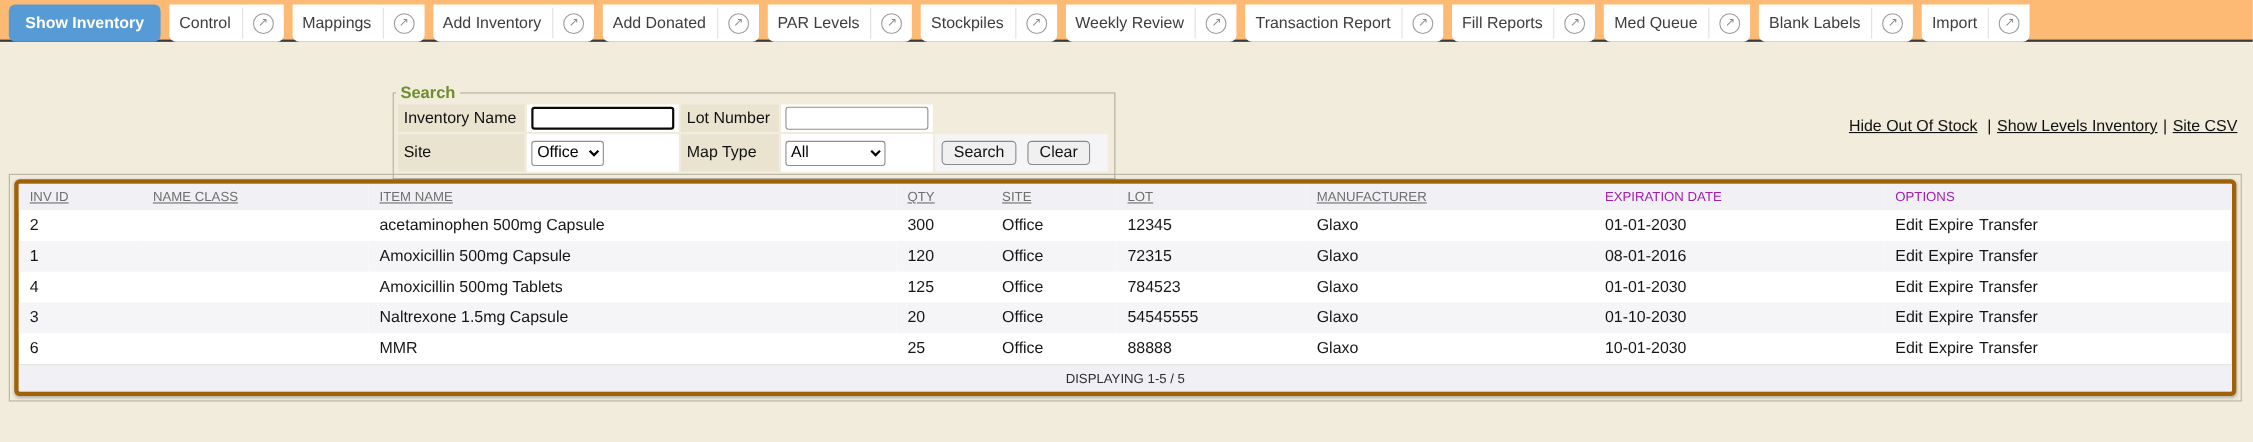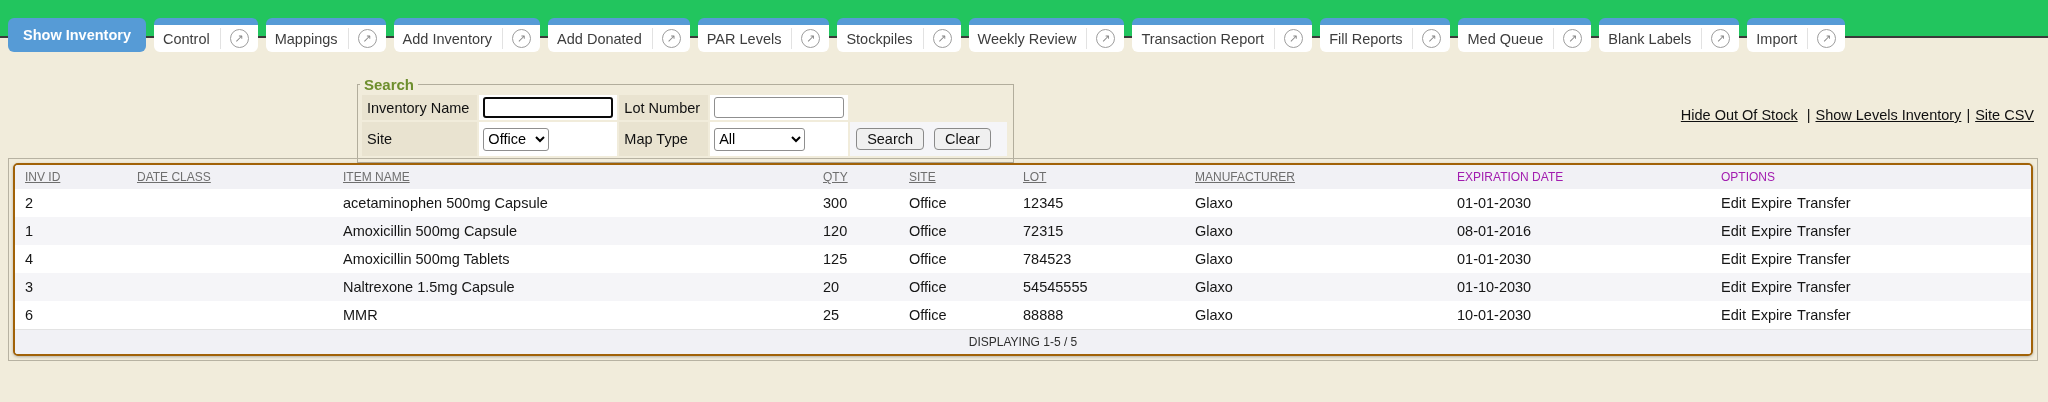--- a/index.html
+++ b/index.html
@@ -9,33 +9,33 @@
     background:#f1ecdb;
     font-family:"Liberation Sans", sans-serif;
     position:relative;
     overflow:hidden;
   }
 
   
   .navbar {
     position:absolute; top:0; left:0; right:0;
     height:38px;
-    background:#22c55e;
+    background:#fdba74;
     border-bottom:2px solid #3a3a3a;
     display:flex; align-items:flex-start;
-    padding:18px 0 0 8px;
+    padding:4px 0 0 8px;
     gap:8px;
   }
   .tab { height:34px; cursor:pointer; flex:0 0 auto; }
   .tab.active {
     background:#569bd6; color:#fff; font-weight:bold;
     border-radius:6px; display:flex; align-items:center;
     padding:0 15px; font-size:14.5px;
   }
-  .tab:not(.active){ display:flex; flex-direction:column; }
+  .tab:not(.active){ display:flex; flex-direction:row; }
   .tab-cap { height:7px; background:#569bd6; border-radius:6px 6px 0 0; }
   .tab-body {
     flex:1; background:#fff; border-radius:0 0 6px 6px;
     display:flex; align-items:center; padding:0 9px;
     font-size:14.5px; color:#3d3d3d;
   }
   .tab-sep { width:1px; align-self:stretch; background:#e2e2e2; margin:3px 9px 3px 10px; }
   .tab-ext {
     width:19px; height:19px; border:1.5px solid #9d9d9d; border-radius:50%;
     color:#8a8a8a; font-size:11px; line-height:1;
@@ -82,21 +82,21 @@
     border:1px solid #b7b2a2; padding:4px; margin:0;
   }
   .inv-legend { padding:0 6px 0 2px; }
   .hide-link {
     color:#6d8e2d; font-weight:bold; font-size:13.5px;
     text-decoration:underline; margin-right:7px; cursor:pointer;
     vertical-align:2px;
   }
   .inv-title { color:#6d8e2d; font-weight:bold; font-size:19px; }
   .table-card {
-    border:2px solid #a16207; border-radius:5px; overflow:hidden;
+    border:4px solid #a16207; border-radius:5px; overflow:hidden;
     box-shadow:0 1px 3px rgba(0,0,0,0.25); background:#fff;
   }
   table.inv { width:100%; border-collapse:collapse; }
   thead tr { background:#f1f1f5; }
   th {
     text-align:left; font-weight:normal; font-size:12px;
     color:#6e6e6e; padding:5px 10px; white-space:nowrap;
   }
   th.sortable span { text-decoration:underline; cursor:pointer; }
   th.plain { color:#a21caf; }
@@ -266,21 +266,21 @@
         <col style="width:86px">
           <col style="width:114px">
           <col style="width:172px">
         <col style="width:262px">
           <col style="width:264px">
           <col>
       </colgroup>
       <thead>
         <tr>
             <th class="sortable"><span>INV ID</span></th>
-            <th class="sortable"><span>DATE CLASS</span></th>
+            <th class="sortable"><span>NAME CLASS</span></th>
             <th class="sortable"><span>ITEM NAME</span></th>
             <th class="sortable"><span>QTY</span></th>
             <th class="sortable"><span>SITE</span></th>
             <th class="sortable"><span>LOT</span></th>
             <th class="sortable"><span>MANUFACTURER</span></th>
             <th class="plain"><span>EXPIRATION DATE</span></th>
             <th class="plain"><span>OPTIONS</span></th>
           </tr>
       </thead>
       <tbody>

